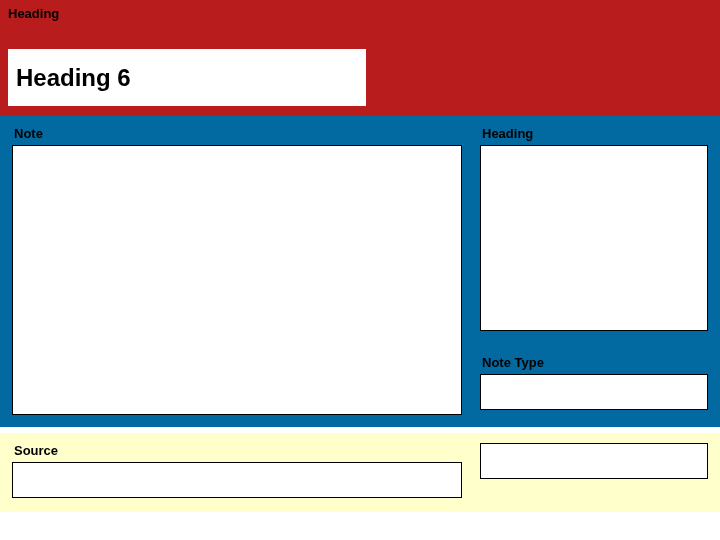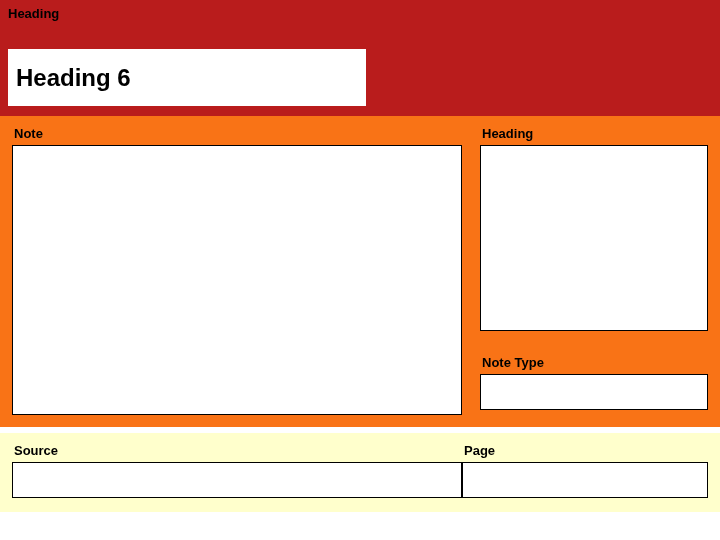--- a/index.html
+++ b/index.html
@@ -48,21 +48,21 @@
     height: 72px;
     padding: 4px 8px;
     font-size: 14px;
     font-family: Arial, Helvetica, sans-serif;
     outline: none;
   }
   .mid-region {
     padding: 10px 12px 8px 12px;
     display: flex;
     gap: 18px;
-    background: #f97316;
+    background: #0369a1;
     justify-content: flex-end;
   }
   .mid-left { width: 450px; }
   .mid-right { flex: 1; display: flex; flex-direction: column; }
   .field-label {
     font-size: 13px;
     font-weight: bold;
     color: #000;
     padding: 0 0 4px 2px;
   }
@@ -93,20 +93,21 @@
     border: 1px solid #000;
     padding: 4px 6px;
     font-family: Arial, Helvetica, sans-serif;
     font-size: 13px;
     outline: none;
   }
   .bottom-region {
     background: #ffffcc;
     padding: 10px 12px 14px 12px;
     display: flex;
+    gap: 18px;
     margin-top: 6px;
   }
   .bottom-left { width: 450px; }
   .bottom-right { flex: 1; }
   .source-input, .page-input {
     width: 100%;
     height: 36px;
     border: 1px solid #000;
     background: #ffffff;
     padding: 4px 6px;
@@ -141,16 +142,15 @@
     </div>
   </div>
 </div>
 
 <div class="bottom-region">
   <div class="bottom-left">
     <div class="field-label">Source</div>
     <input type="text" class="source-input" value="" style="">
   </div>
   <div class="bottom-right">
-    <div class="field-label">Page</div>
     <input type="text" class="page-input" value="" style="">
   </div>
 </div>
 
 </body></html>

